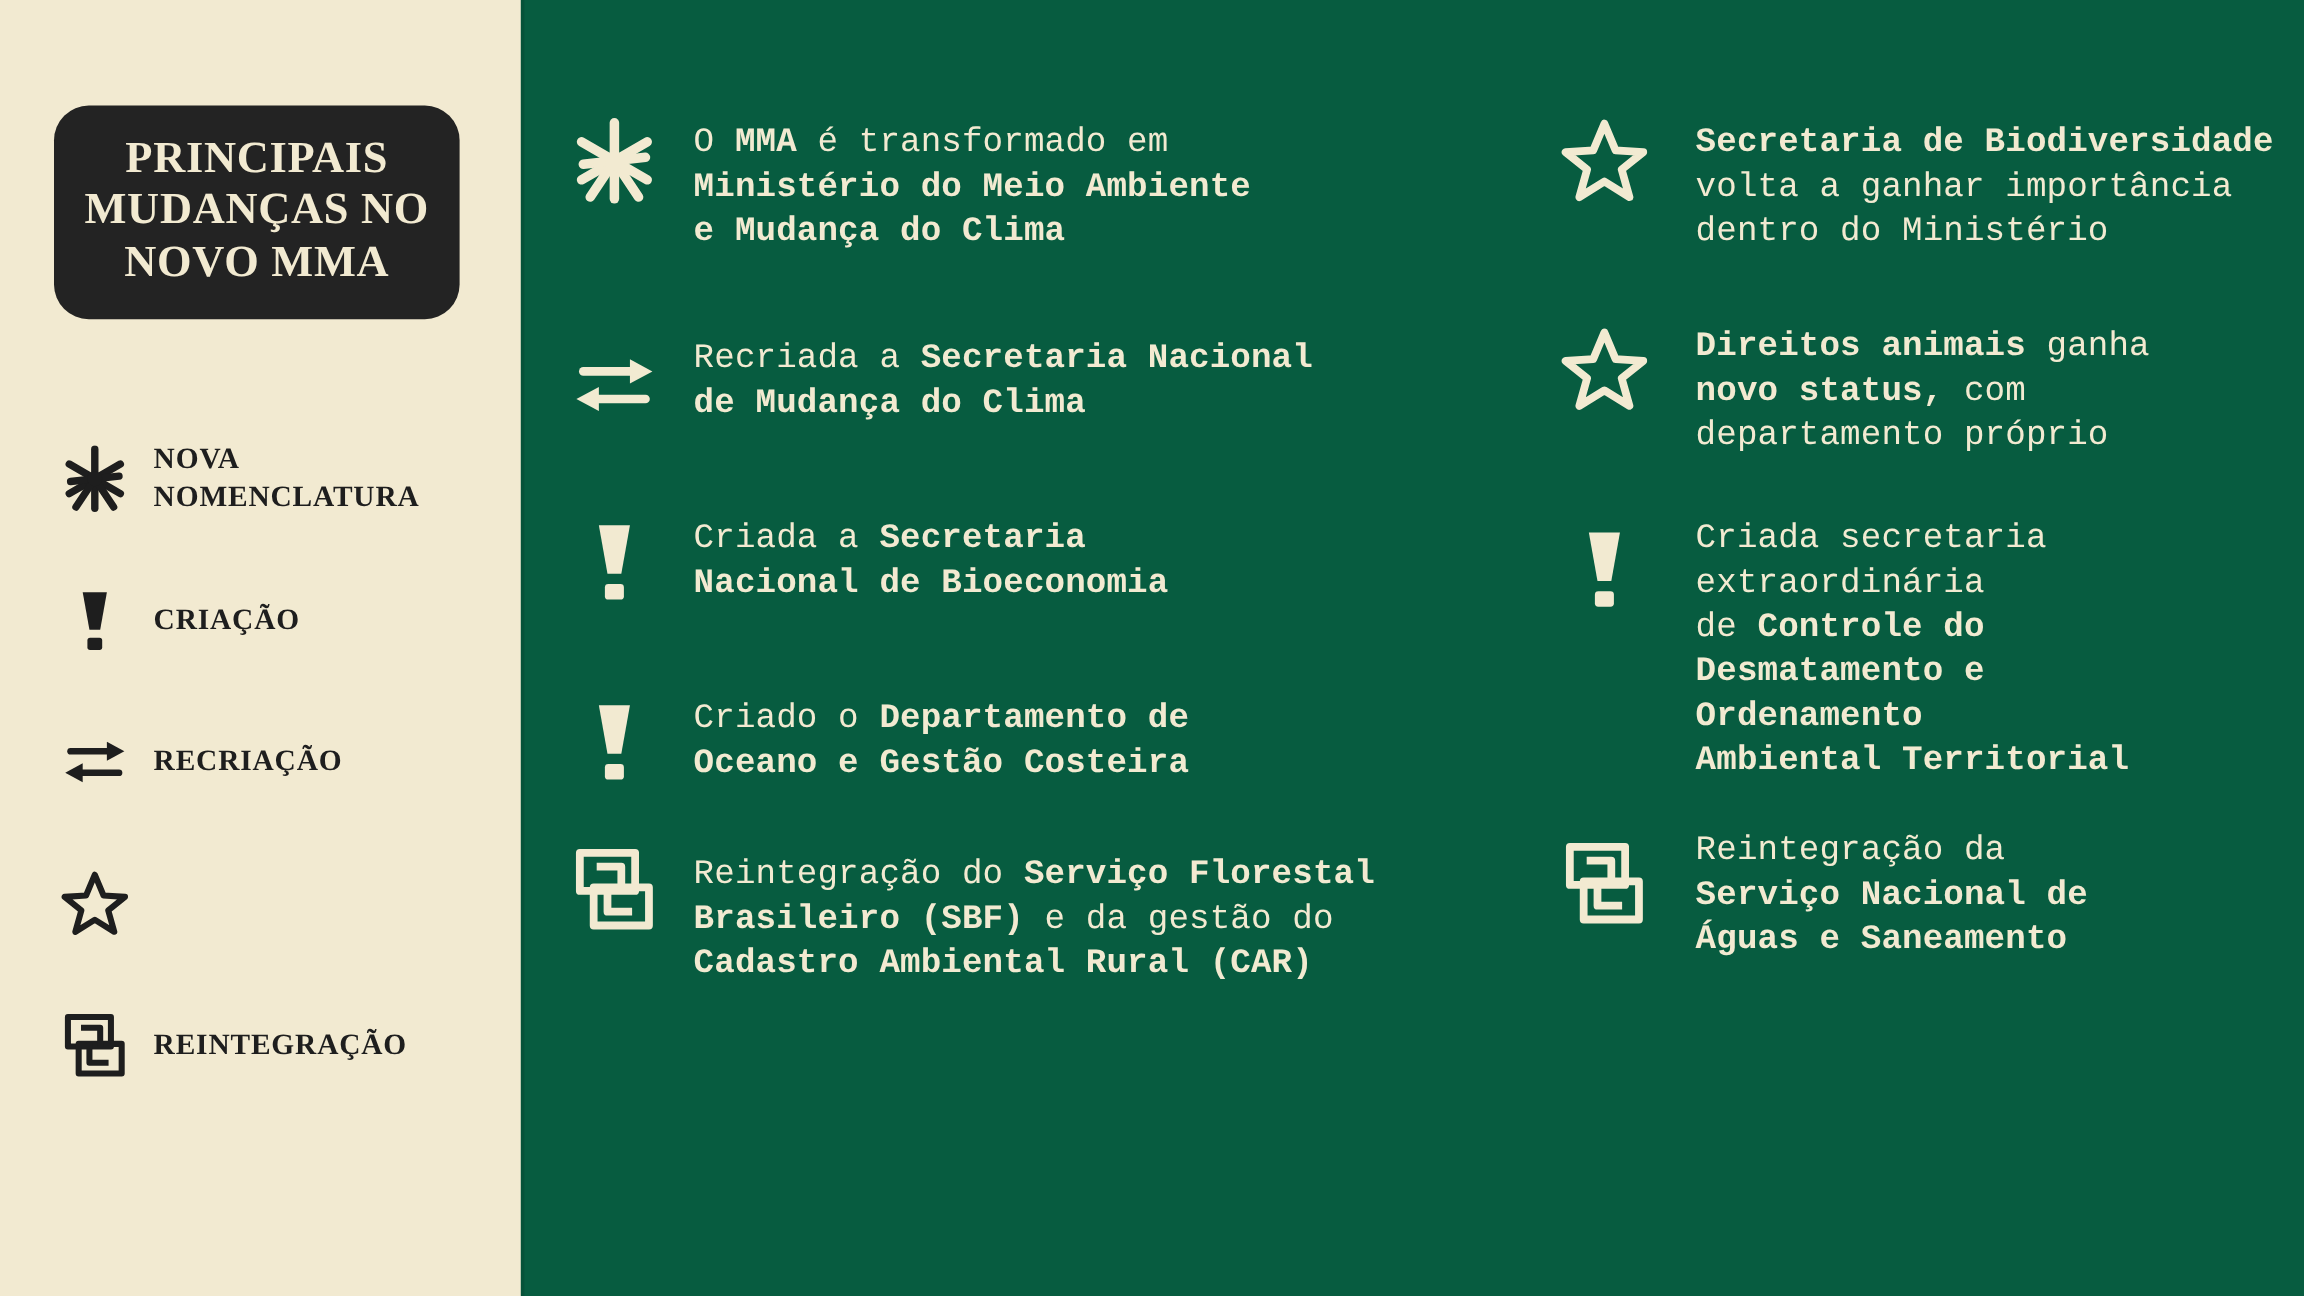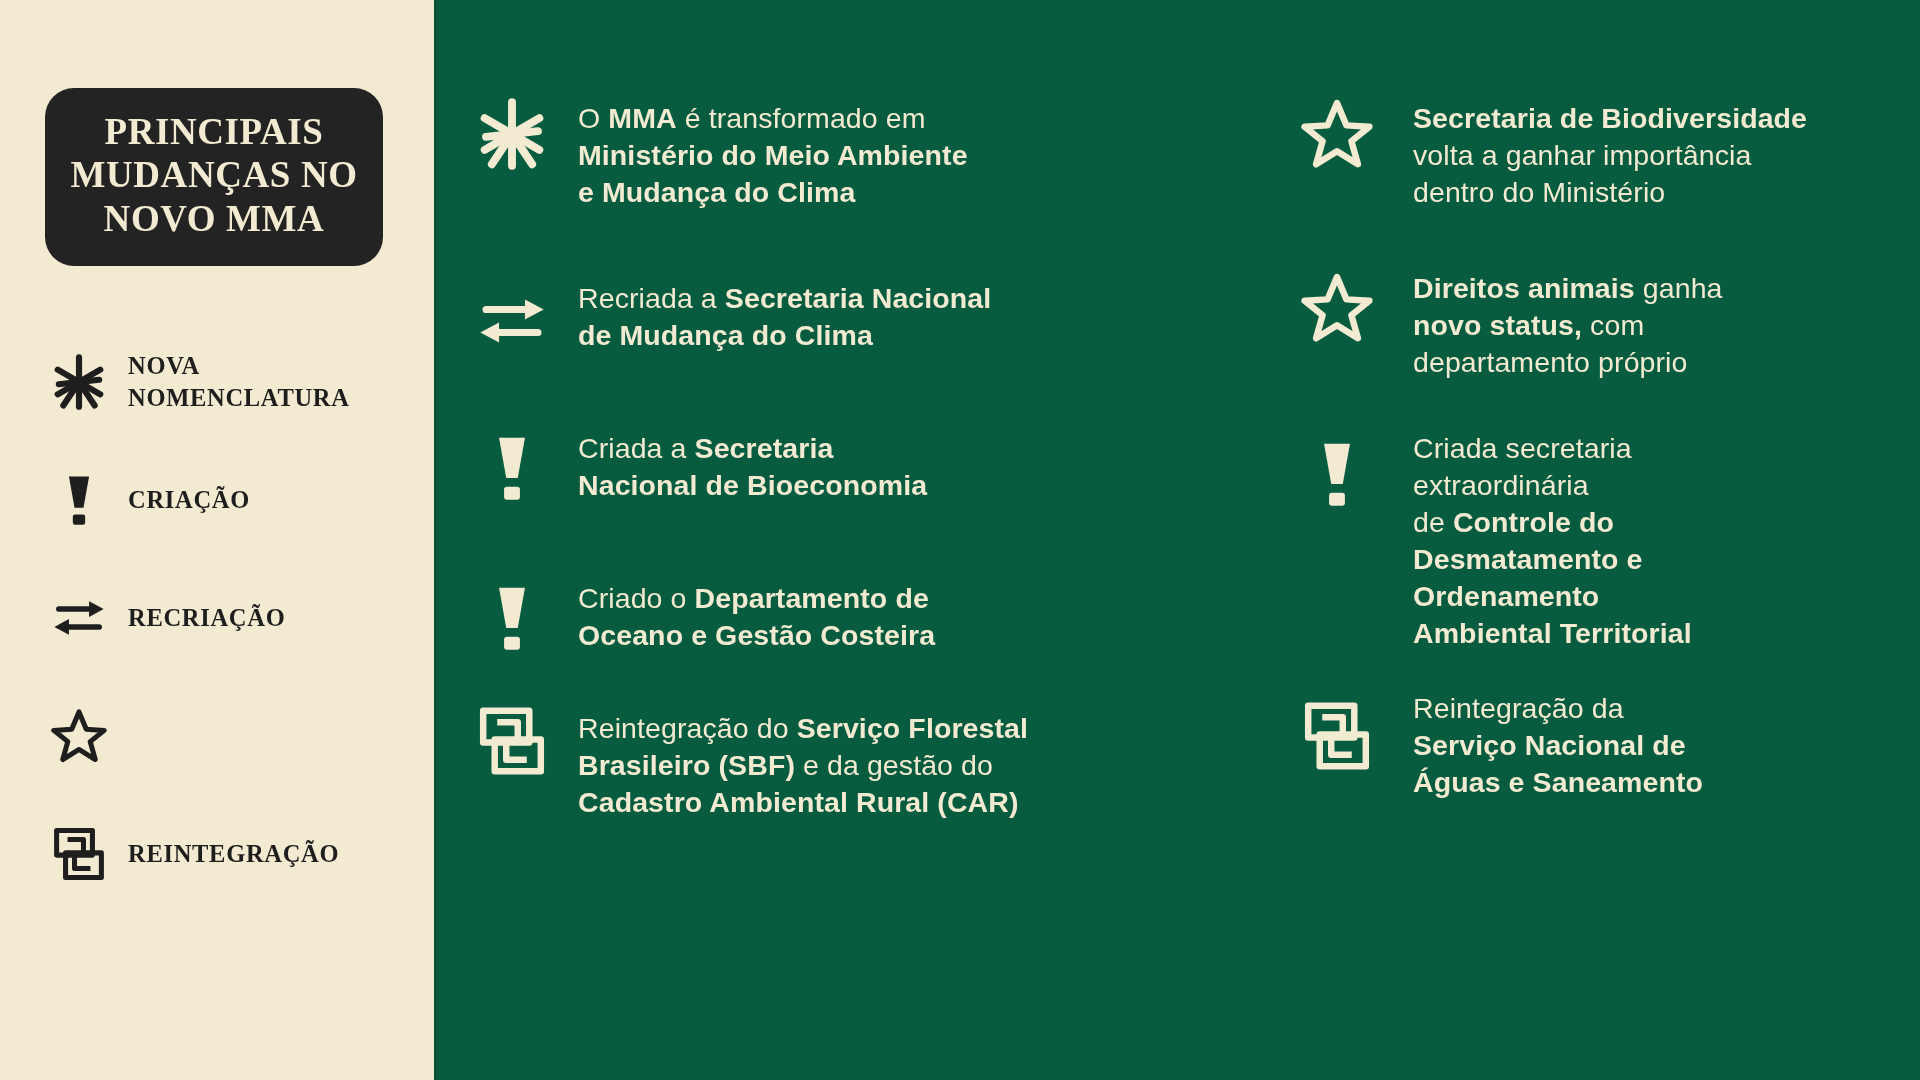--- a/index.html
+++ b/index.html
@@ -51,21 +51,21 @@
     line-height: 1.17;
     letter-spacing: 0.6px;
     text-align: center;
     margin: 0;
     white-space: pre-line;
   }
 
   .legend {
     position: absolute;
     left: 0;
-    top: 323px;
+    top: 340px;
     width: 380px;
   }
   .legend-item {
     display: flex;
     align-items: center;
     height: 118px;
     padding-left: 42px;
     box-sizing: border-box;
   }
   .legend-icon {
@@ -117,21 +117,21 @@
     align-items: flex-start;
   }
   .entry-icon {
     flex: 0 0 auto;
     display: flex;
     align-items: flex-start;
     justify-content: center;
   }
   .entry-text {
     color: #f2ead1;
-    font-family: Liberation Sans, sans-serif;
+    font-family: Liberation Mono, monospace;
     font-size: 28.5px;
     line-height: 1.30;
     letter-spacing: 0.1px;
   }
   .entry-text b { font-weight: bold; }
 
   
   .ico { display: block; }
 </style>
 </head>

